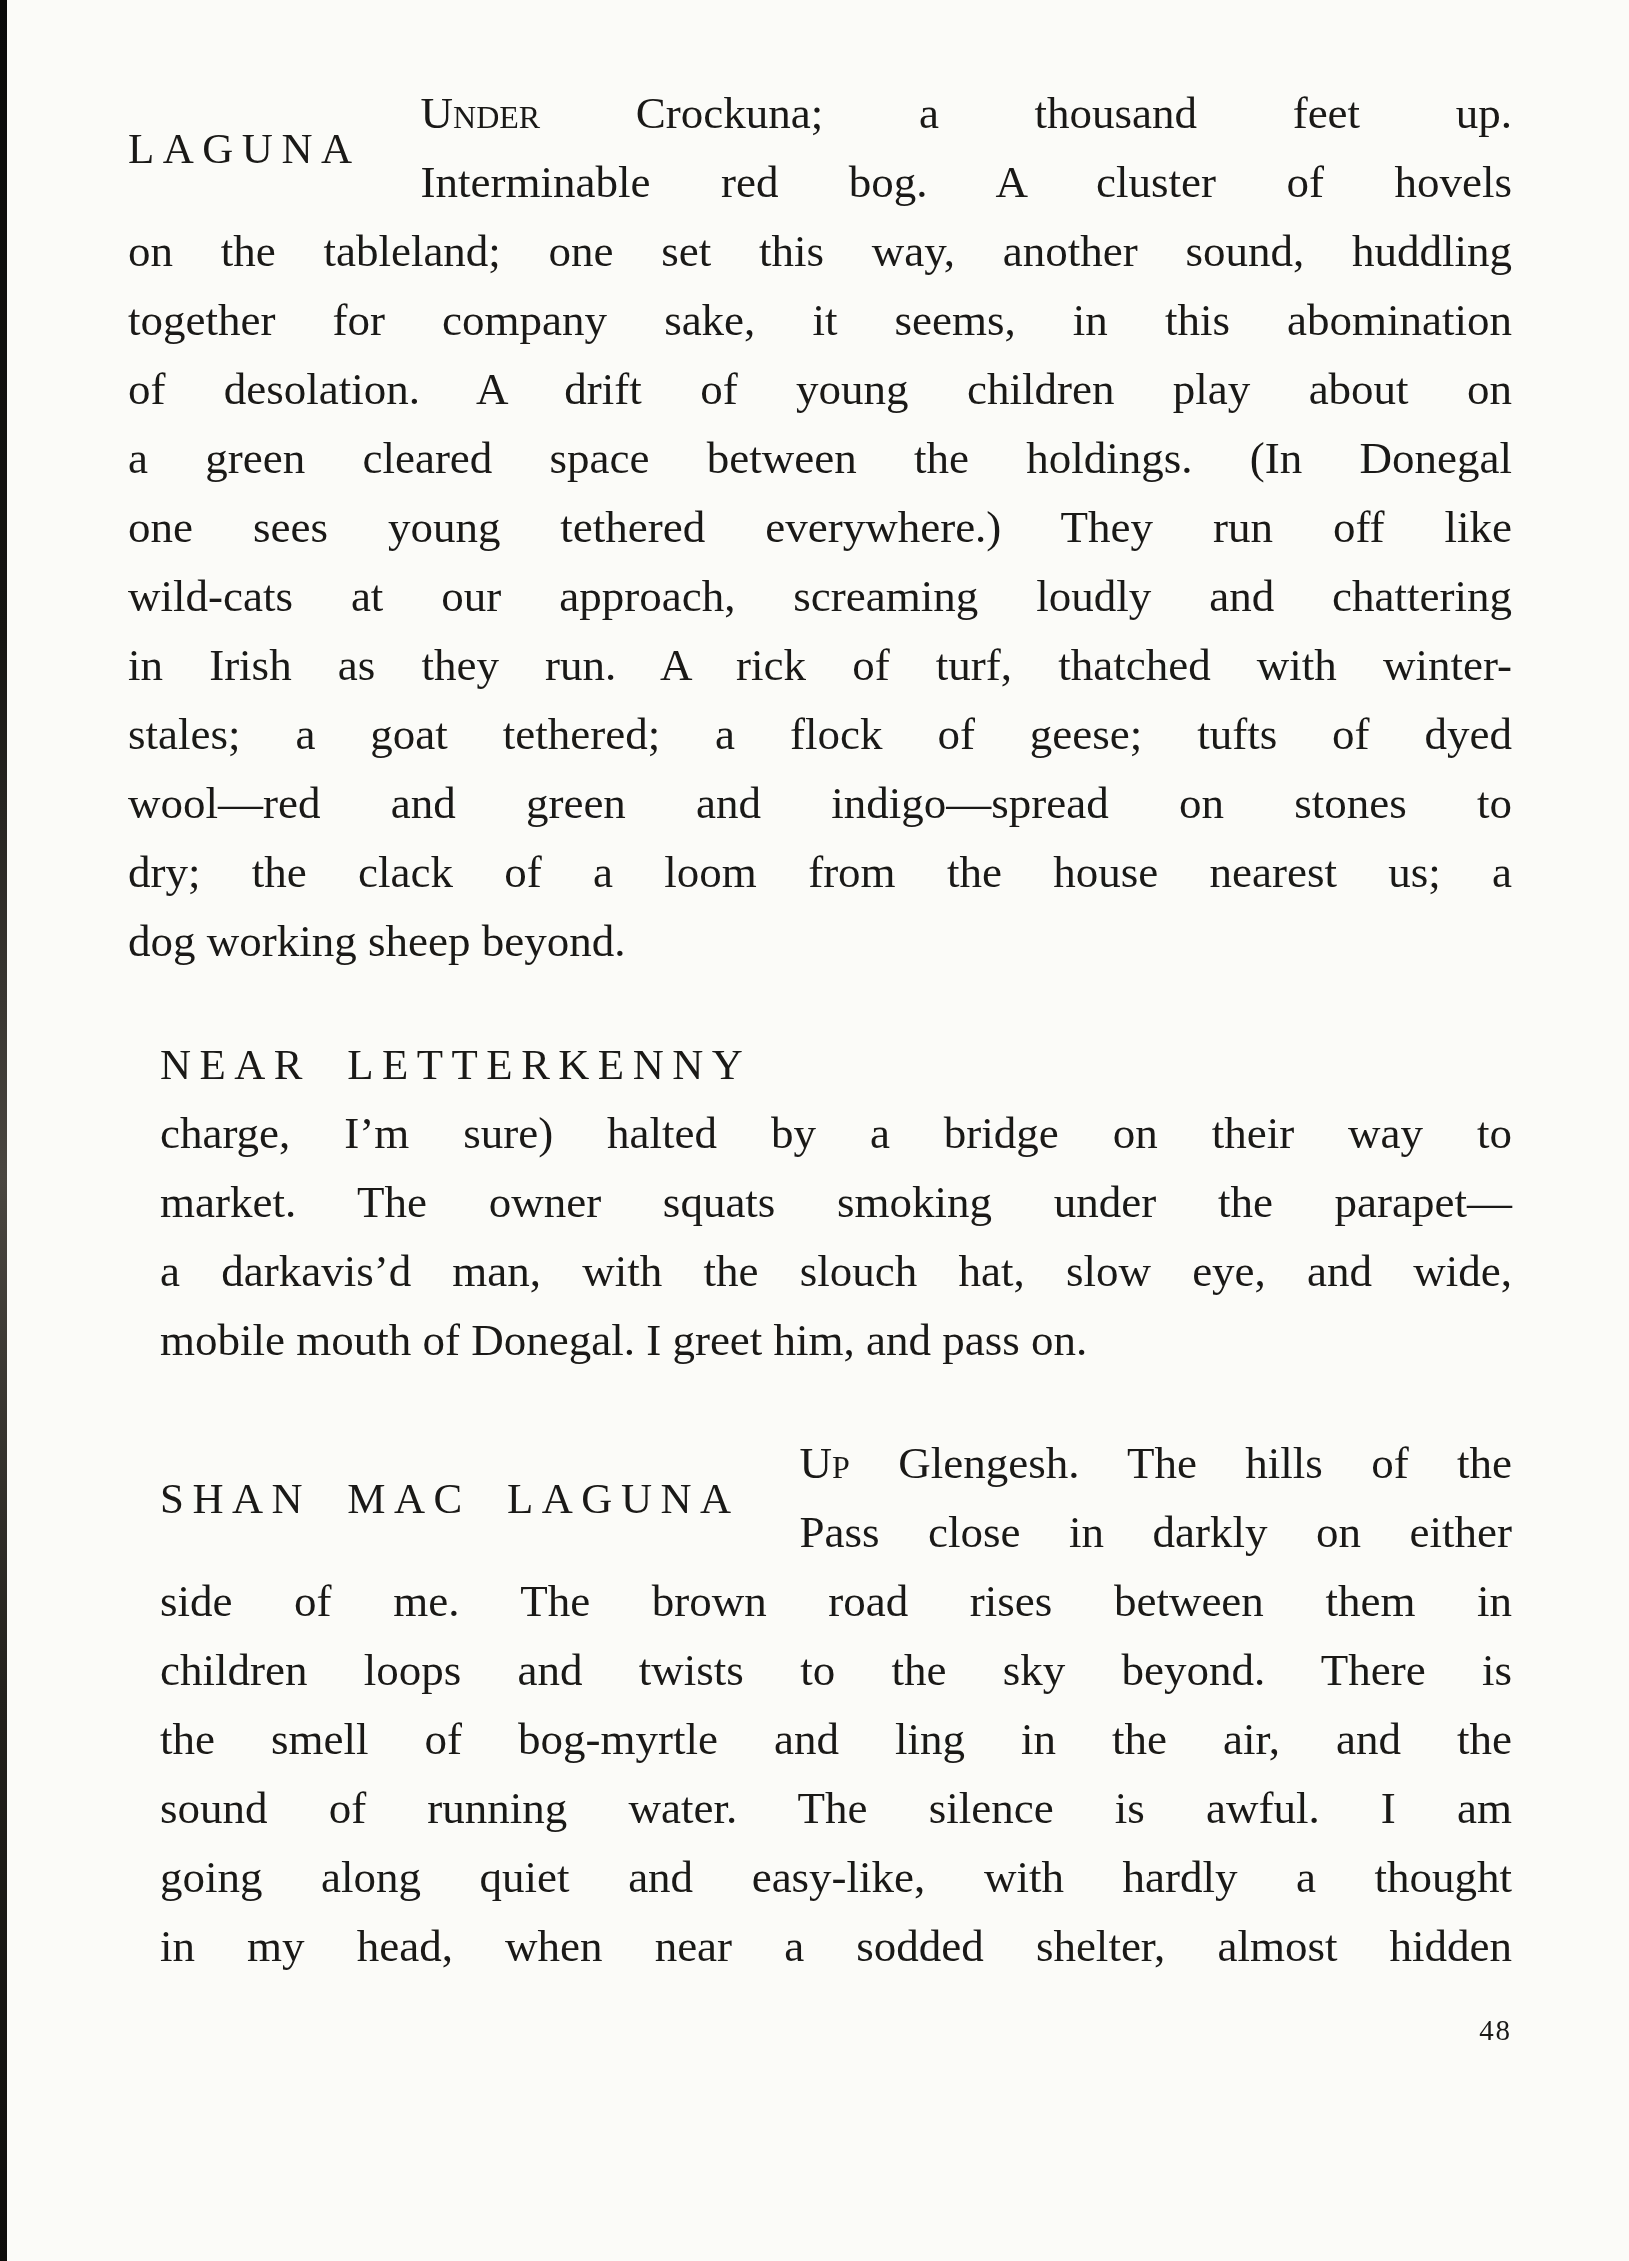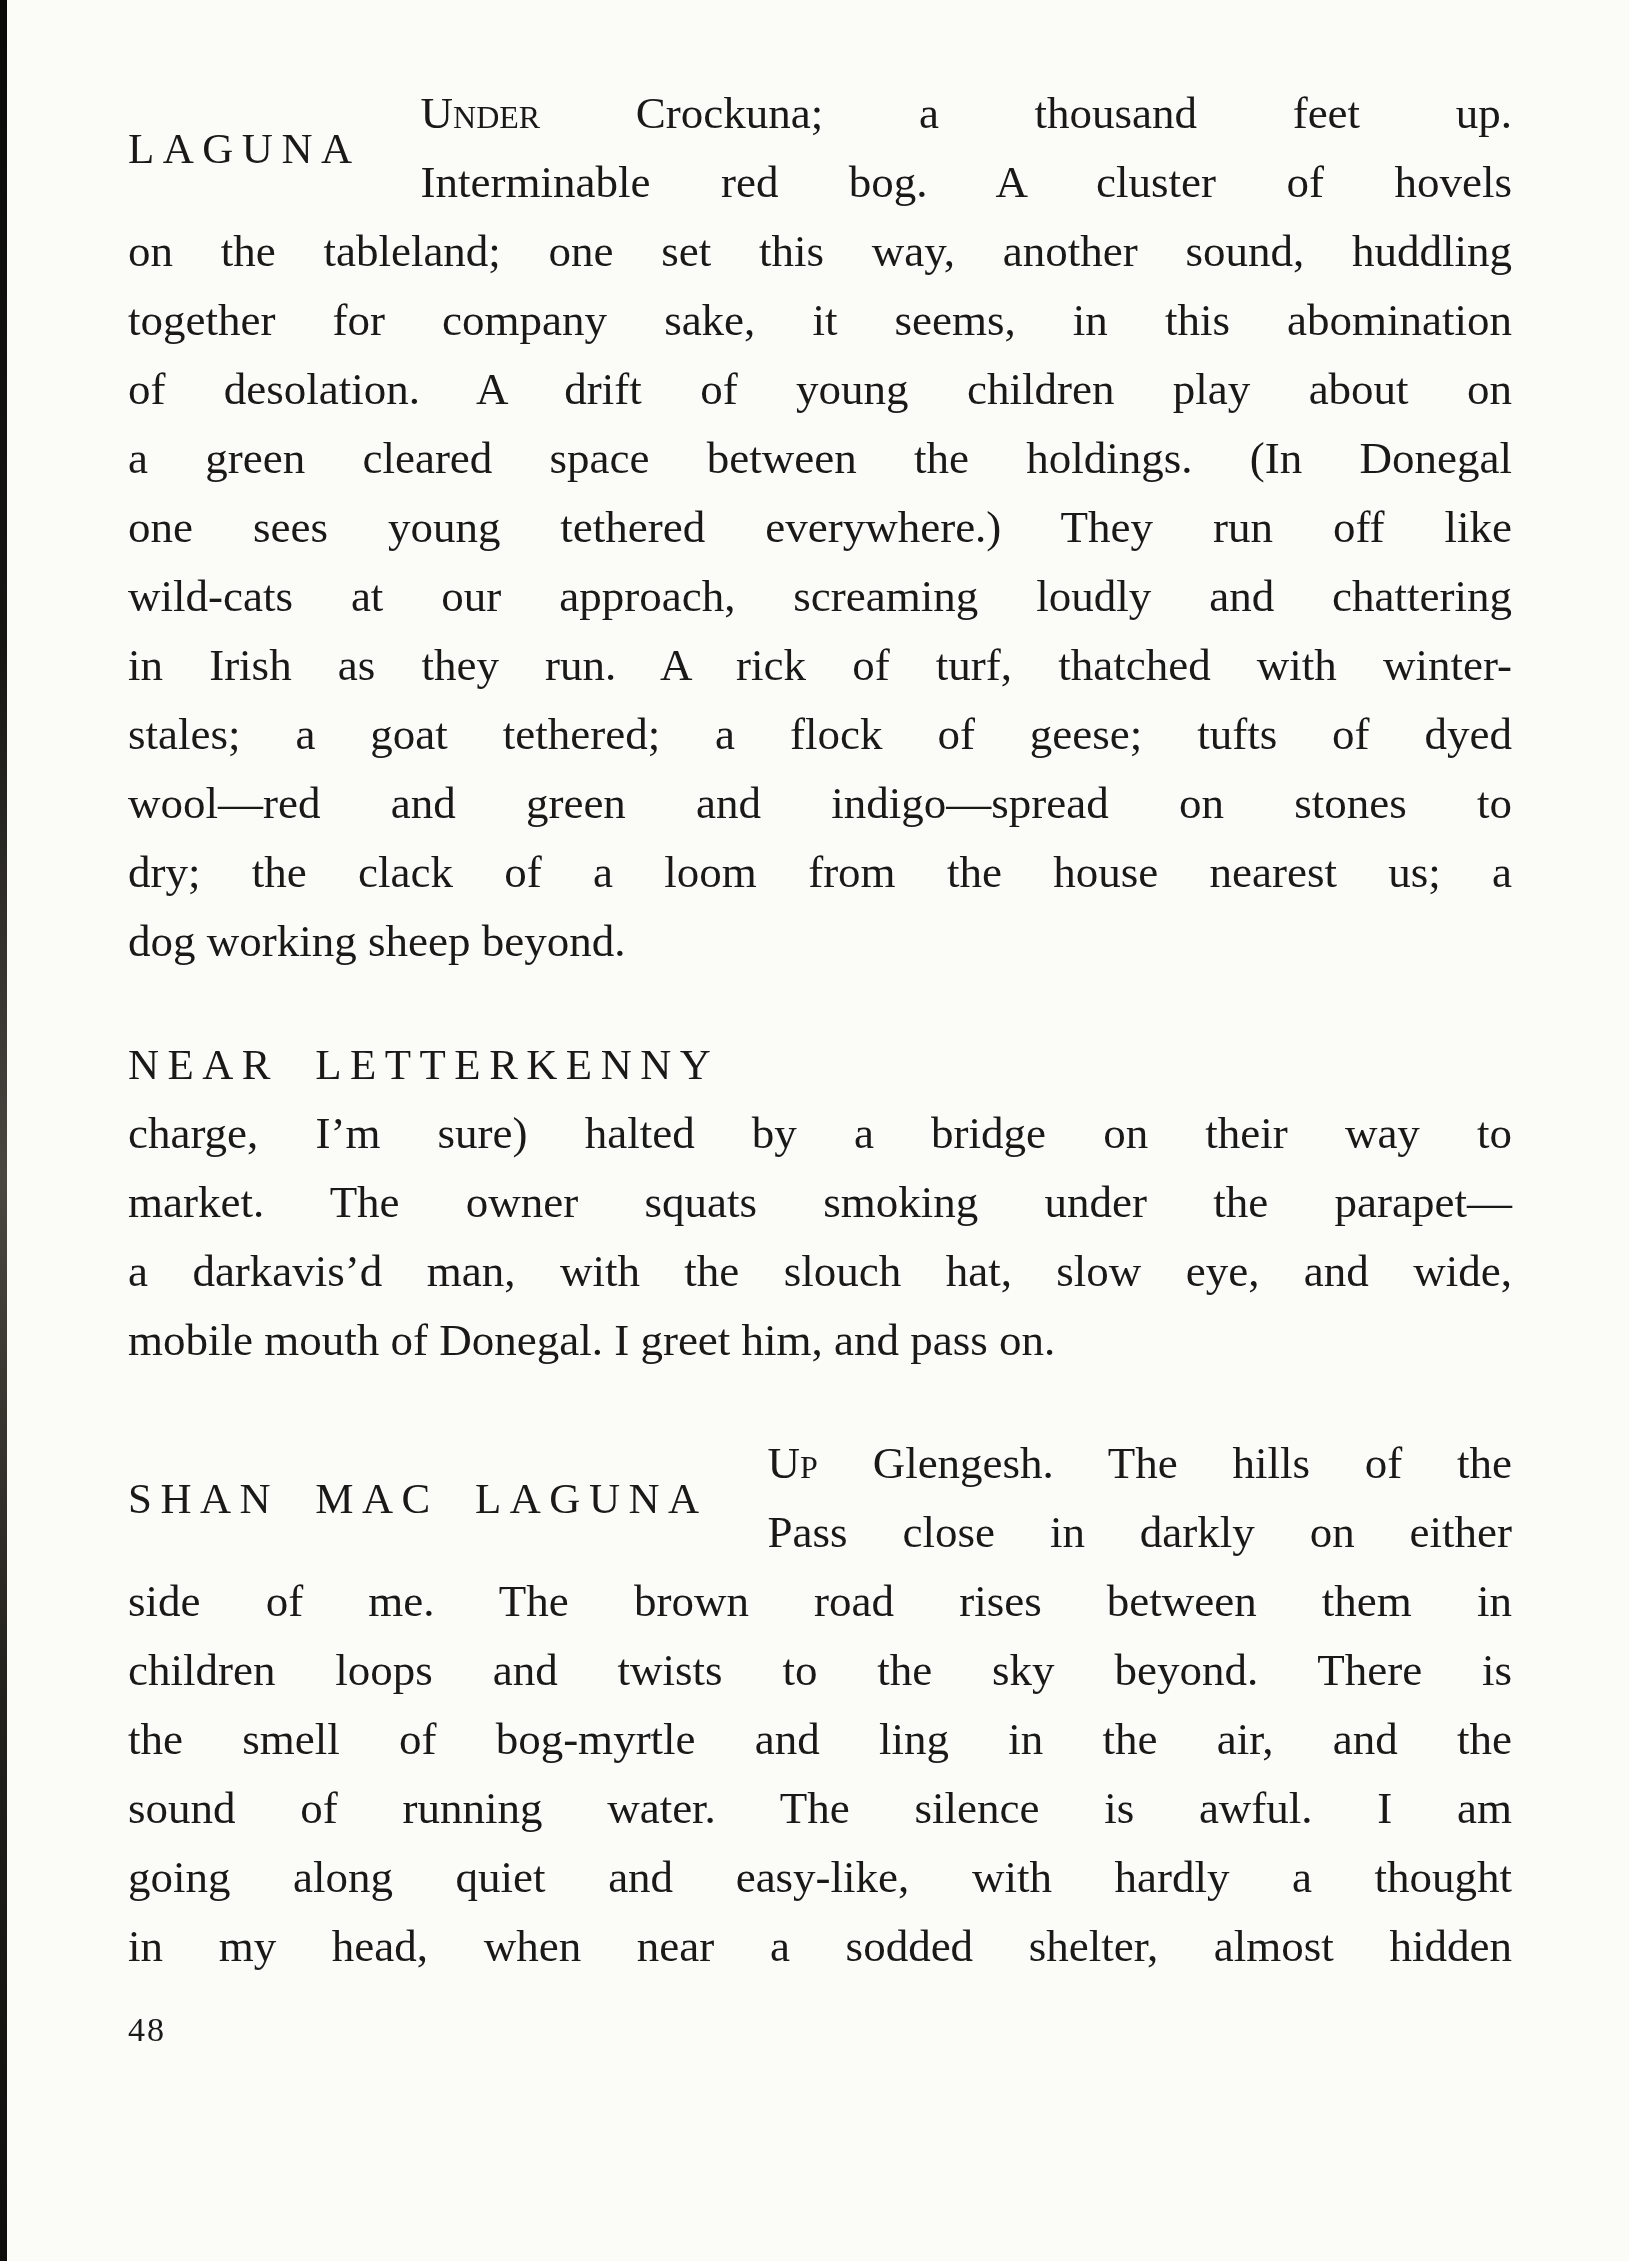--- a/index.html
+++ b/index.html
@@ -55,28 +55,29 @@
     flex: 0 0 auto;
     line-height: 69px;
   }
   .intro {
     flex: 1 1 auto;
     margin-left: 60px;
     min-width: 0;
   }
   .section + .section {
     margin-top: 54px;
+    margin-left: 32px;
   }
   .smallcaps {
     font-variant: small-caps;
   }
   .page-number {
     margin-top: 21px;
-    text-align: left;
-    font-size: 34px;
+    text-align: right;
+    font-size: 29px;
     letter-spacing: 1.9px;
     line-height: 56px;
   }
 </style>
 </head>
 <body>
 
 <div class="page">
   <div class="scan-edge"></div>
 

